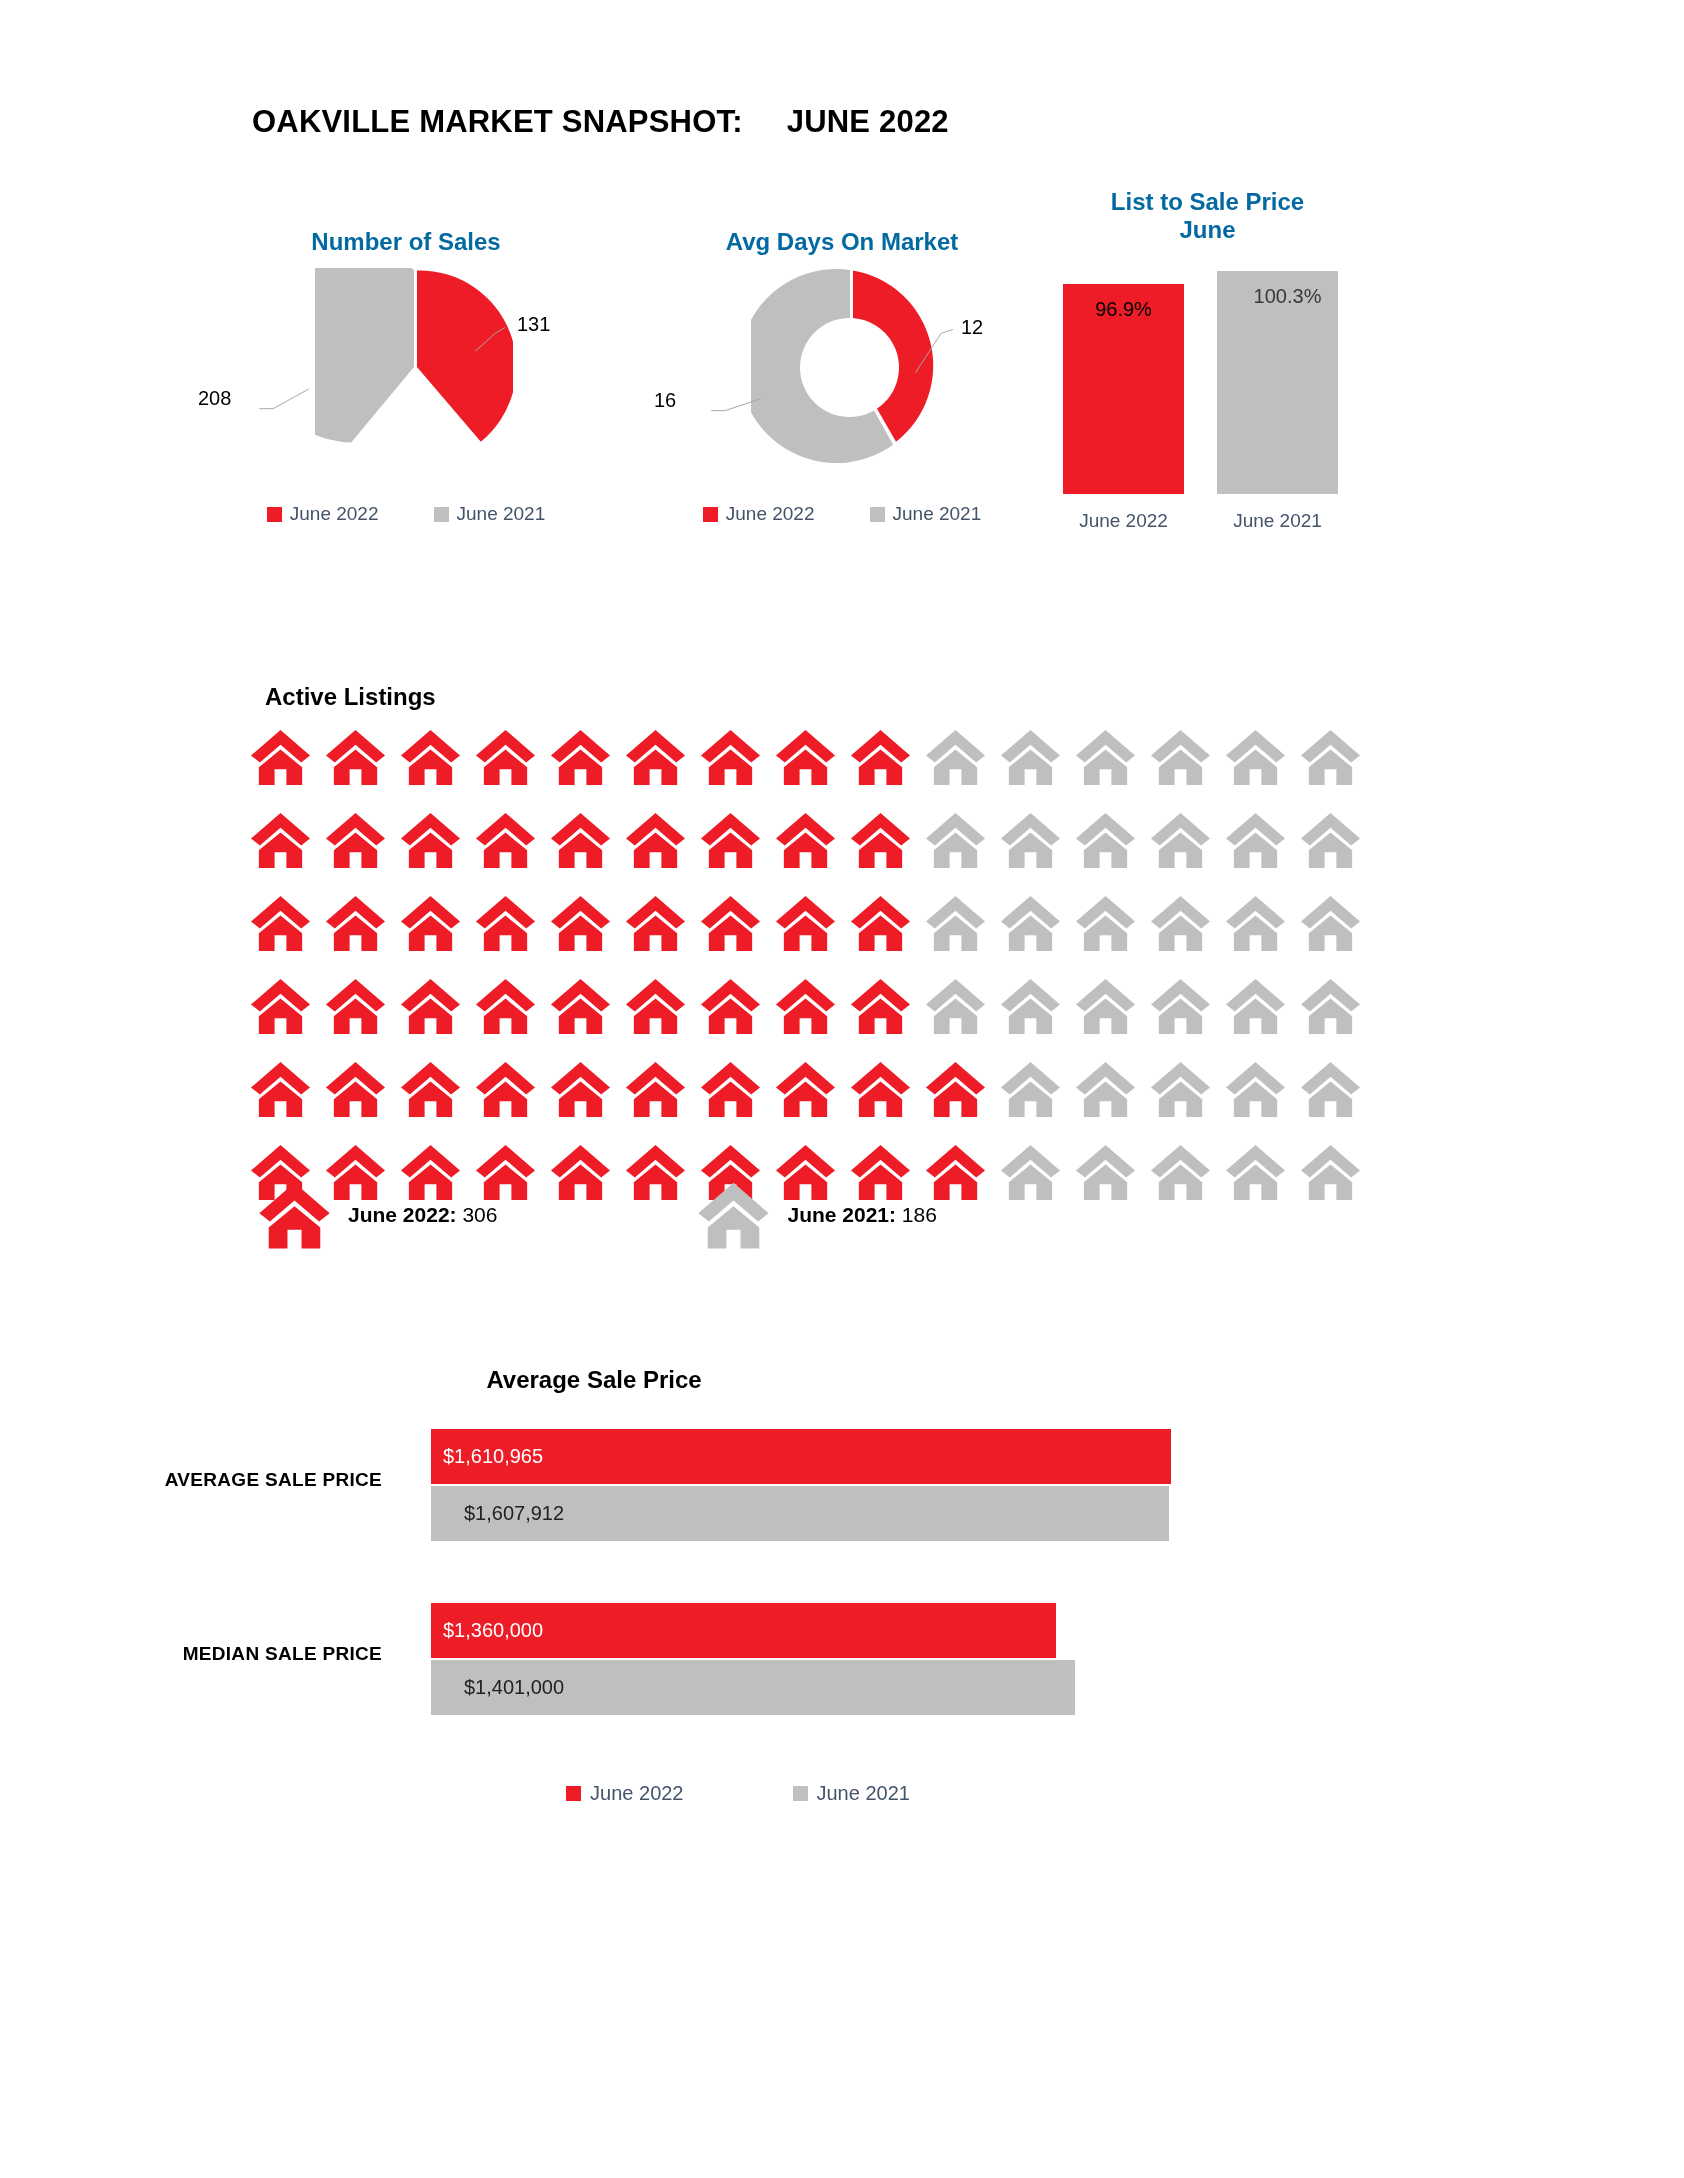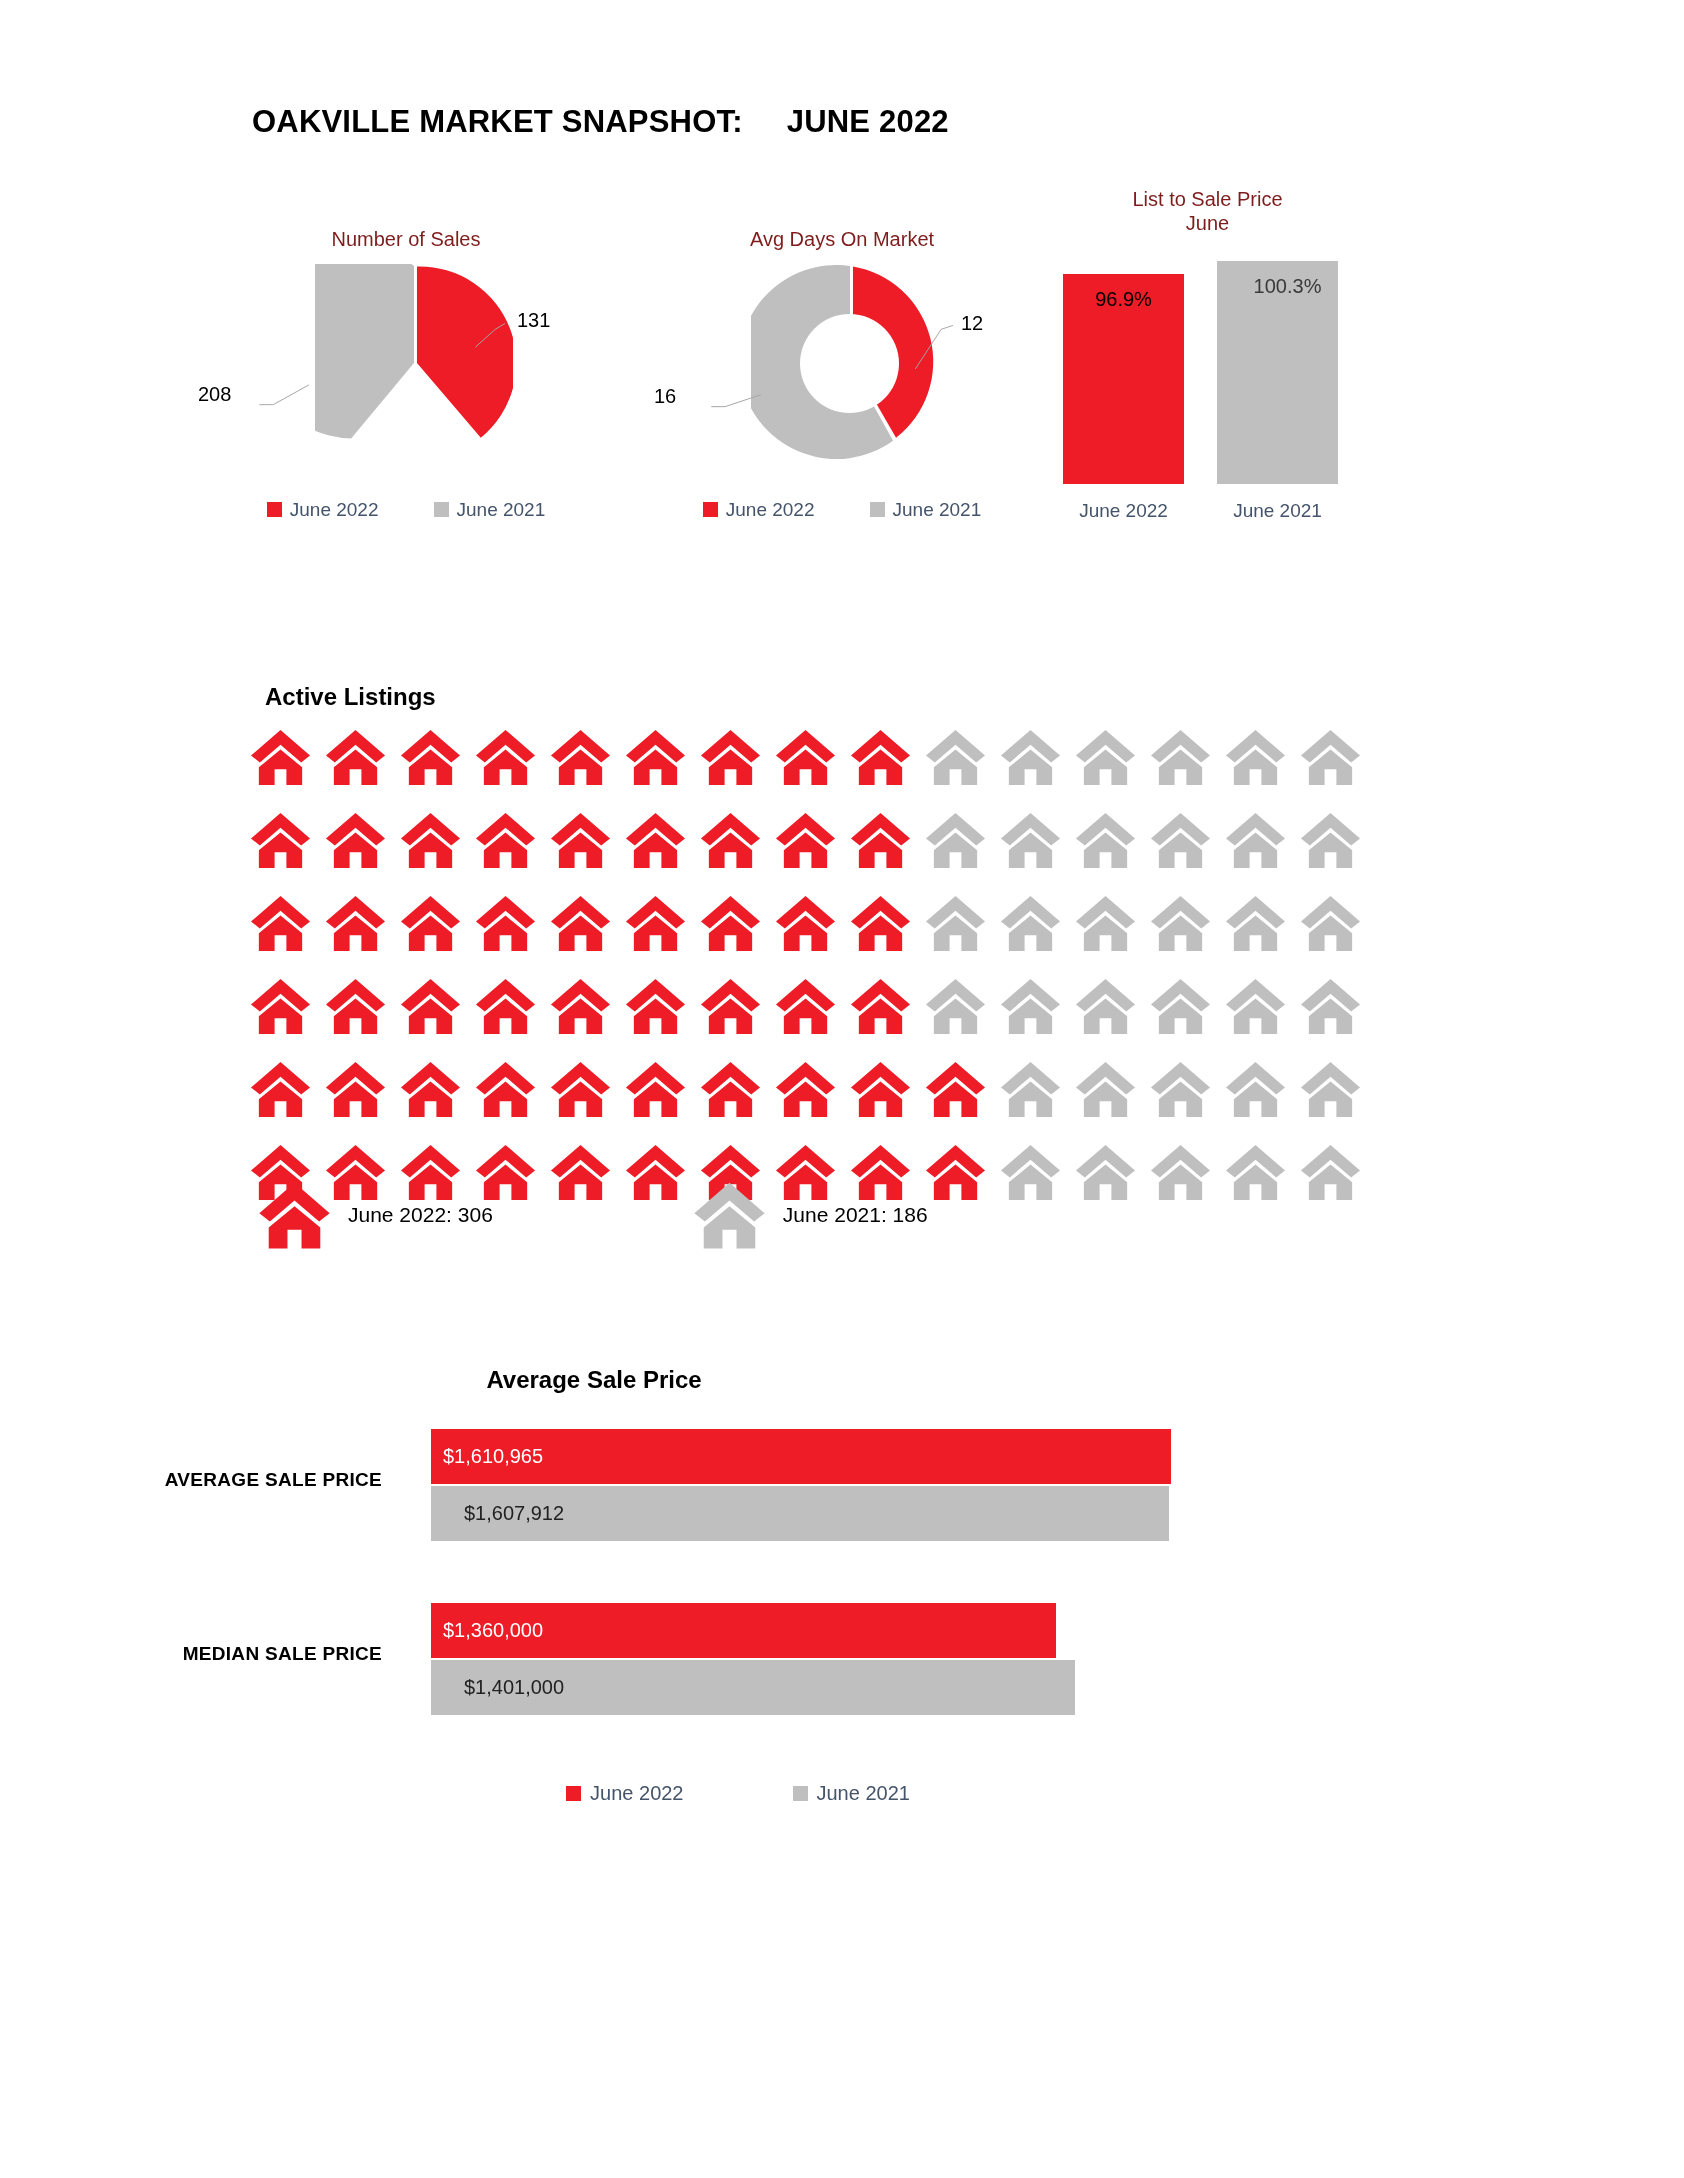--- a/index.html
+++ b/index.html
@@ -30,23 +30,23 @@
   #top-row {
     position: absolute;
     left: 0;
     top: 188px;
     width: 1684px;
     height: 396px;
   }
 
   .chart-title {
     text-align: center;
-    font-size: 20px;
-    font-weight: normal;
-    color: #7f1d1d;
+    font-size: 24px;
+    font-weight: bold;
+    color: #0369a1;
     line-height: 1.18;
   }
 
   
   #panel-sales {
     position: absolute;
     left: 198px;
     top: 40px;
     width: 416px;
   }
@@ -209,21 +209,21 @@
     top: 495px;
     display: flex;
     align-items: center;
     gap: 30px;
     font-size: 21px;
   }
   #picto-legend .pl-group { display: flex; align-items: center; gap: 16px; }
   #picto-legend .pl-gap { width: 139px; }
   .pl-house { width: 75px; height: 73px; display: block; }
   .pl-text { font-size: 21px; color: #000000; white-space: nowrap; }
-  .pl-text b { font-weight: normal; margin-top: 48px; }
+  .pl-text b { font-weight: bold; margin-top: 48px; }
 
   
   #asp-section {
     position: absolute;
     left: 0;
     top: 1366px;
     width: 1684px;
   }
   #asp-title {
     position: absolute;

